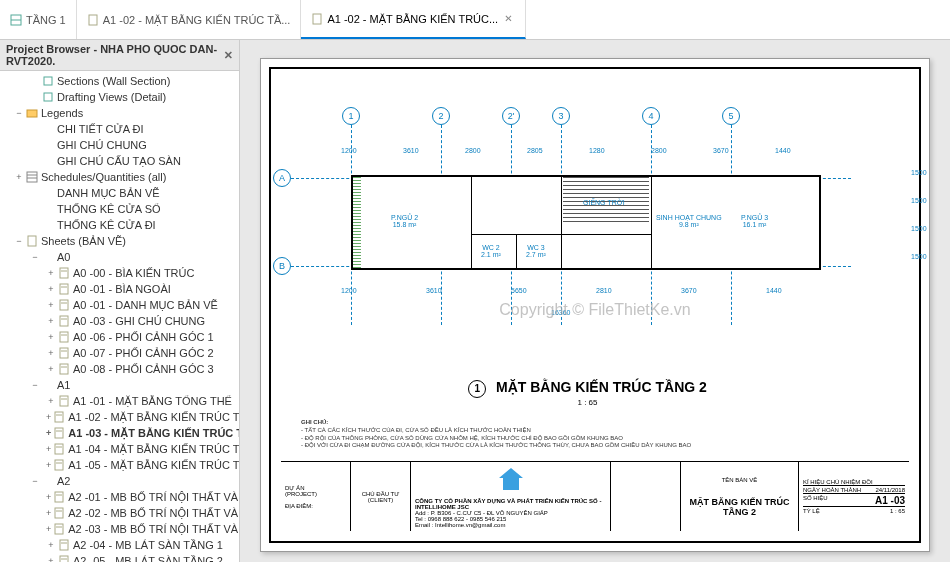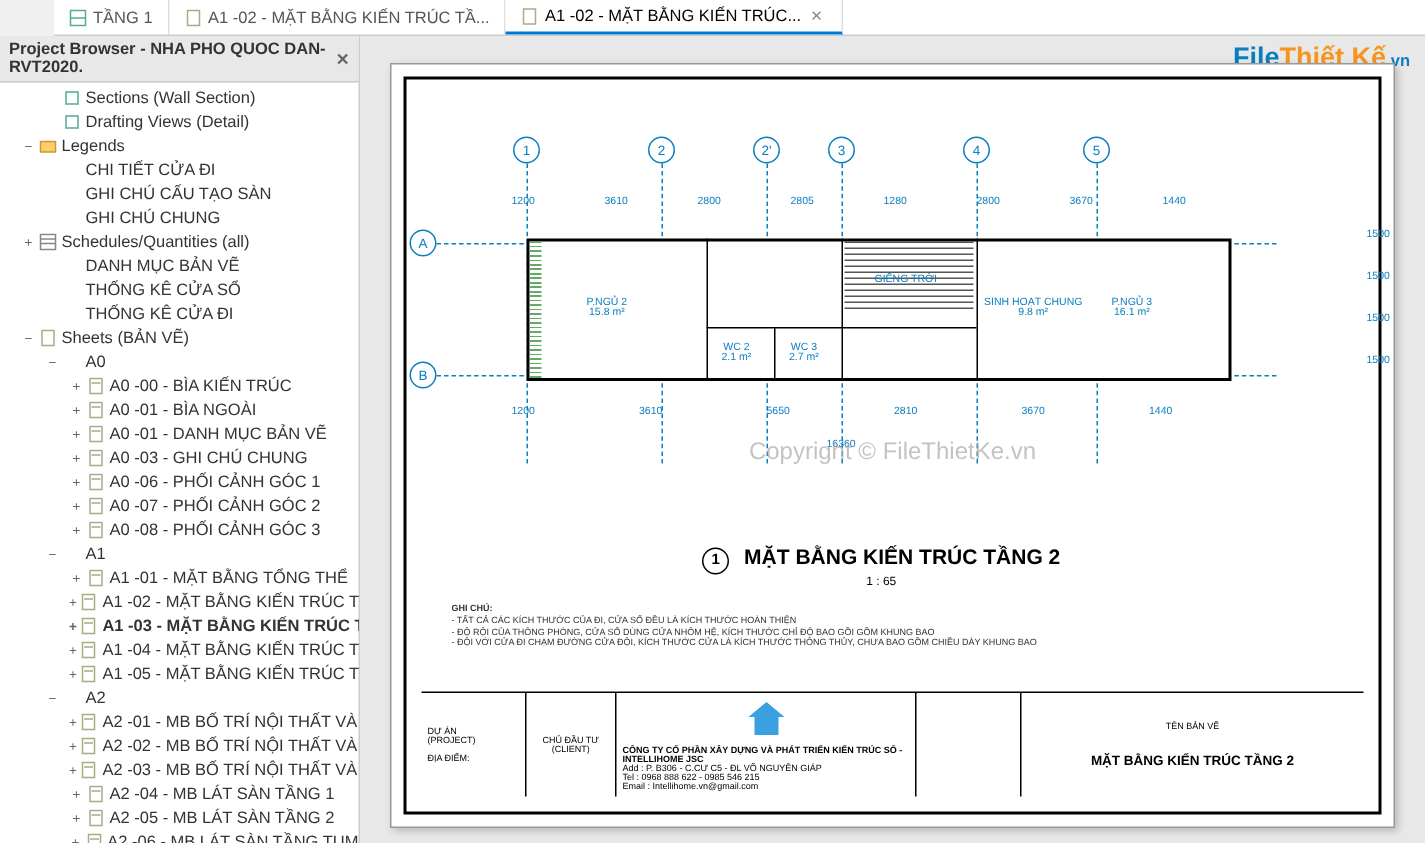--- a/index.html
+++ b/index.html
@@ -1,17 +1,17 @@
 <!DOCTYPE html>
 <html><head>
 <meta charset="utf-8">
 <style>
 * { margin: 0; padding: 0; box-sizing: border-box; font-family: "Segoe UI", Tahoma, sans-serif; }
 body { width: 950px; height: 562px; background: #f0f0f0; overflow: hidden; display: flex; flex-direction: column; }
-.tabbar { height: 24px; background: #fff; border-bottom: 1px solid #ccc; display: flex; align-items: stretch; font-size: 11px; margin-left: 36px; }
+.tabbar { height: 40px; background: #fff; border-bottom: 1px solid #ccc; display: flex; align-items: stretch; font-size: 11px; }
 .tab { padding: 0 10px; display: flex; align-items: center; gap: 4px; border-right: 1px solid #ddd; color: #555; cursor: pointer; }
 .tab.active { background: #fff; border-bottom: 2px solid #0078d4; color: #000; }
 .tabicon { width: 12px; height: 12px; display: inline-block; }
 .tabclose { font-size: 10px; color: #888; padding: 0 2px; }
 .main { flex: 1; display: flex; min-height: 0; }
 .sidebar { width: 240px; background: #fff; border-right: 1px solid #ccc; display: flex; flex-direction: column; font-size: 11px; color: #333; }
 .pbheader { height: 22px; background: #e8e8e8; border-bottom: 1px solid #ccc; display: flex; align-items: center; padding: 15px 6px; font-weight: 600; gap: 4px; }
 .pbheader .close { margin-left: auto; color: #666; cursor: pointer; }
 .tree { flex: 1; overflow: auto; padding: 2px 0 6px 0; }
 .node { display: flex; align-items: center; height: 16px; padding-left: 6px; cursor: pointer; white-space: nowrap; }
@@ -110,26 +110,26 @@
           <span class="lbl">Legends</span>
         </div>
         <div class="node d2">
           <span class="tw"></span>
           <span class="ic"></span>
           <span class="lbl">CHI TIẾT CỬA ĐI</span>
         </div>
         <div class="node d2">
           <span class="tw"></span>
           <span class="ic"></span>
+          <span class="lbl">GHI CHÚ CHUNG</span>
+        </div>
+        <div class="node d2">
+          <span class="tw"></span>
+          <span class="ic"></span>
           <span class="lbl">GHI CHÚ CẤU TẠO SÀN</span>
-        </div>
-        <div class="node d2">
-          <span class="tw"></span>
-          <span class="ic"></span>
-          <span class="lbl">GHI CHÚ CHUNG</span>
         </div>
         <div class="node d1">
           <span class="tw">+</span>
           <span class="ic">
             <svg viewBox="0 0 12 12">
               <rect x="1" y="1" width="10" height="10" fill="#fff" stroke="#888"></rect>
               <line x1="1" y1="4" x2="11" y2="4" stroke="#888"></line>
               <line x1="1" y1="7" x2="11" y2="7" stroke="#888"></line>
             </svg>
           </span>
@@ -352,23 +352,20 @@
               <line x1="3" y1="4" x2="9" y2="4" stroke="#aa8"></line>
             </svg>
           </span>
           <span class="lbl">A2 -06 - MB LÁT SÀN TẦNG TUM</span>
         </div>
         <div class="node d3"></div>
       </div>
   </div>
 
   <div class="canvas">
-    <div class="brand">
-      <span class="b1">File</span><span class="b2">Thiết Kế</span><span class="b3">.vn</span>
-    </div>
     <div class="sheet">
       <div class="sheetinner">
 
         <div class="plan">
 
           <div id="vgrids">
               <div class="gridmark" style="left:41px;top:-22px">1</div>
               <div class="gridline v" style="left:50px;top:-4px;height:200px"></div>
               <div class="gridmark" style="left:131px;top:-22px">2</div>
               <div class="gridline v" style="left:140px;top:-4px;height:200px"></div>
@@ -479,18 +476,35 @@
               <div>Add : P. B306 - C.CƯ C5 - ĐL VÕ NGUYÊN GIÁP</div>
               <div>Tel : 0968 888 622 - 0985 546 215</div>
               <div>Email : Intellihome.vn@gmail.com</div>
             </div>
           </div>
           <div class="tcell" style="width:70px"></div>
           <div class="tcell" style="flex:1;text-align:center">
             <div>TÊN BẢN VẼ</div>
             <div style="font-weight:700;font-size:9px;margin-top:14px">MẶT BẰNG KIẾN TRÚC TẦNG 2</div>
           </div>
+          <div class="tcell" style="width:110px">
+            <div style="display:flex;justify-content:space-between">
+                <span>KÍ HIỆU CHỦ NHIỆM ĐỒI</span>
+              </div>
+            <div style="display:flex;justify-content:space-between;border-top:1px solid #000;padding-top:1px">
+                <span>NGÀY HOÀN THÀNH</span>
+                <span>24/11/2018</span>
+              </div>
+            <div style="display:flex;justify-content:space-between;border-top:1px solid #000;padding-top:1px">
+                <span>SỐ HIỆU</span>
+                <span style="font-weight:700;font-size:10px">A1 -03</span>
+              </div>
+            <div style="display:flex;justify-content:space-between;border-top:1px solid #000;padding-top:1px">
+                <span>TỶ LỆ</span>
+                <span>1 : 65</span>
+              </div>
+          </div>
         </div>
       </div>
     </div>
     <div class="wm">Copyright © FileThietKe.vn</div>
   </div>
 </div>
 
 </body></html>

